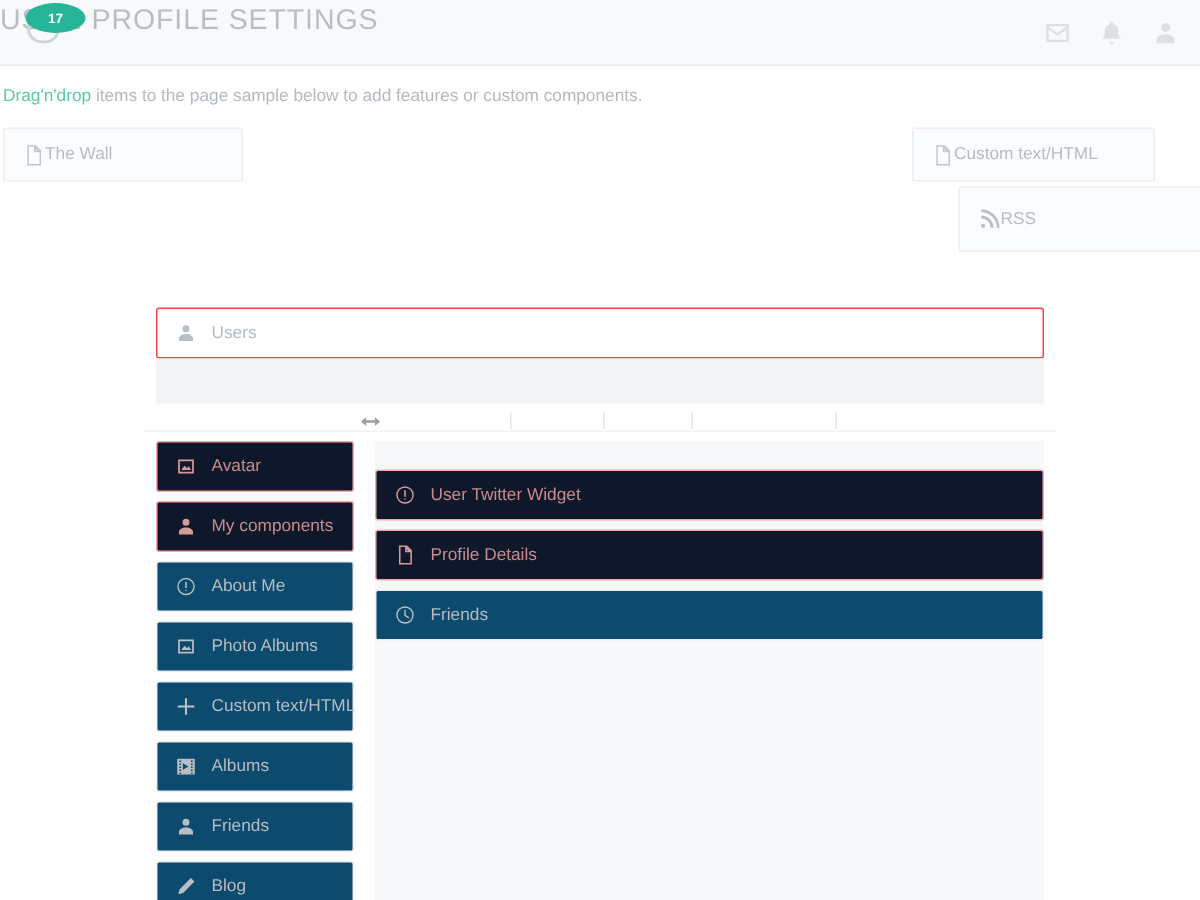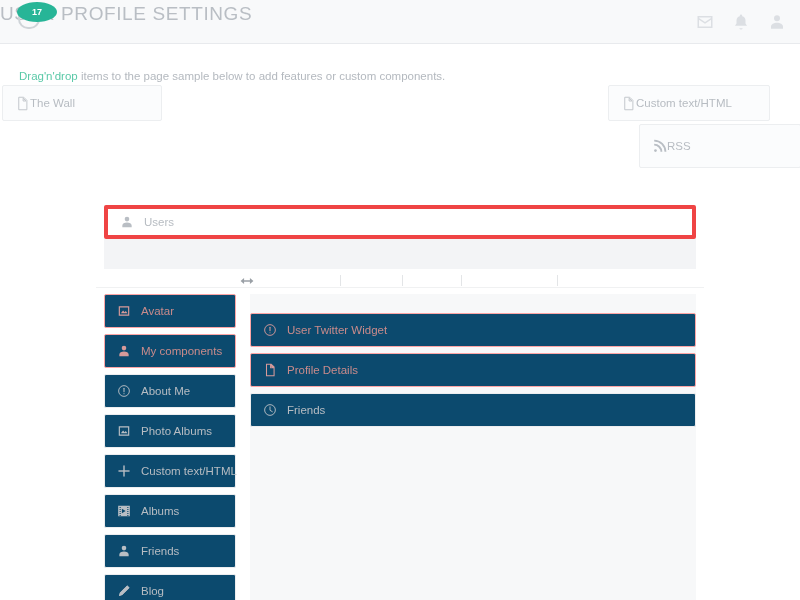--- a/index.html
+++ b/index.html
@@ -87,25 +87,24 @@
     width: 18px;
     height: 18px;
     display: block;
     fill: #dcdfe3;
   }
 
   
   .instruction {
     position: absolute;
     left: 2px;
-    top: 70px;
+    top: 58px;
     font-size: 11.5px;
     color: #b4b9bf;
     white-space: nowrap;
-    margin-left: 17px;
   }
   .instruction .accent { color: #5bc9a8; }
 
   
   .palette-card {
     position: absolute;
     box-sizing: border-box;
     background: #fbfcfd;
     border: 1px solid #eceef0;
     border-radius: 2px;
@@ -129,21 +128,21 @@
     left: 0; top: 176px;
     width: 800px;
     height: 424px;
     background: #ffffff;
   }
 
   .row-block {
     position: absolute;
     box-sizing: border-box;
     background: #ffffff;
-    border: 4px solid #ef4444;
+    border: 1px solid #ef4444;
     border-radius: 2px;
     display: flex;
     align-items: center;
     padding-left: 12px;
     gap: 10px;
   }
 
   
   .users-block {
     left: 104px; top: 29px; width: 592px; height: 34px;
@@ -195,21 +194,21 @@
     margin-bottom: 6px;
     background: #0c4a6e;
     border: 1px solid #ededef;
     border-radius: 2px;
     display: flex;
     align-items: center;
     padding-left: 12px;
     gap: 10px;
   }
   .col-item.salmon {
-    background: #0c4a6e;
+    background: #0f172a;
     border-color: #fca5a5;
   }
   .col-item.salmon .item-label { color: #c98b8b; }
   .col-item.salmon .ico { fill: #d79a9a; }
   .item-label {
     font-size: 11.5px;
     color: #b7bcc2;
     white-space: nowrap;
   }
 

